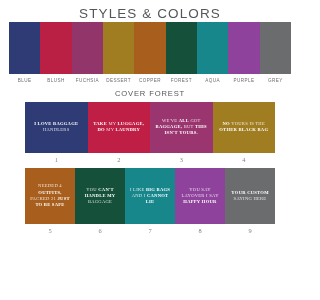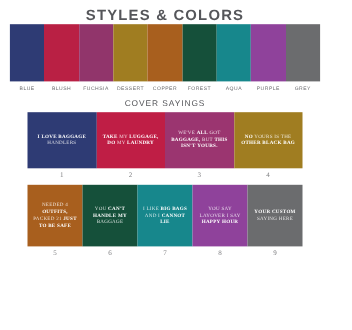--- a/index.html
+++ b/index.html
@@ -22,21 +22,21 @@
     background: #fff;
     box-sizing: border-box;
   }
 
   
   .title {
     text-align: center;
     font-size: 13.5px;
     letter-spacing: 1.1px;
     color: #55565a;
-    font-weight: 700;
+    font-weight: 400;
     padding-top: 7px;
     line-height: 1.1;
   }
   .subtitle {
     text-align: center;
     font-size: 7.4px;
     letter-spacing: 0.9px;
     color: #7b7c80;
     font-weight: 400;
     padding-top: 4px;
@@ -146,21 +146,21 @@
       <div class="swatch-label">BLUSH</div>
       <div class="swatch-label">FUCHSIA</div>
       <div class="swatch-label">DESSERT</div>
       <div class="swatch-label">COPPER</div>
       <div class="swatch-label">FOREST</div>
       <div class="swatch-label">AQUA</div>
       <div class="swatch-label">PURPLE</div>
       <div class="swatch-label">GREY</div>
     </div>
 
-  <div class="section-title">COVER SAYINGS</div>
+  <div class="section-title">COVER FOREST</div>
 
   <div class="card-row row-one">
       <div class="card" style="background: rgb(46, 59, 116);">
         <div class="card-text" style="color: rgb(255, 255, 255);"><span class="b">I LOVE</span> <span class="b">BAGGAGE</span> <span class="l">HANDLERS</span></div>
       </div>
       <div class="card" style="background: rgb(191, 30, 69);">
         <div class="card-text" style="color: rgb(255, 255, 255);"><span class="b">TAKE</span> <span class="l">MY</span> <span class="b">LUGGAGE,</span> <span class="b">DO</span> <span class="l">MY</span> <span class="b">LAUNDRY</span></div>
       </div>
       <div class="card" style="background: rgb(155, 53, 112);">
         <div class="card-text" style="color: rgb(255, 255, 255);"><span class="l">WE'VE</span> <span class="b">ALL</span> <span class="l">GOT</span> <span class="b">BAGGAGE,</span> <span class="l">BUT</span> <span class="b">THIS</span> <span class="b">ISN'T</span> <span class="b">YOURS.</span></div>

